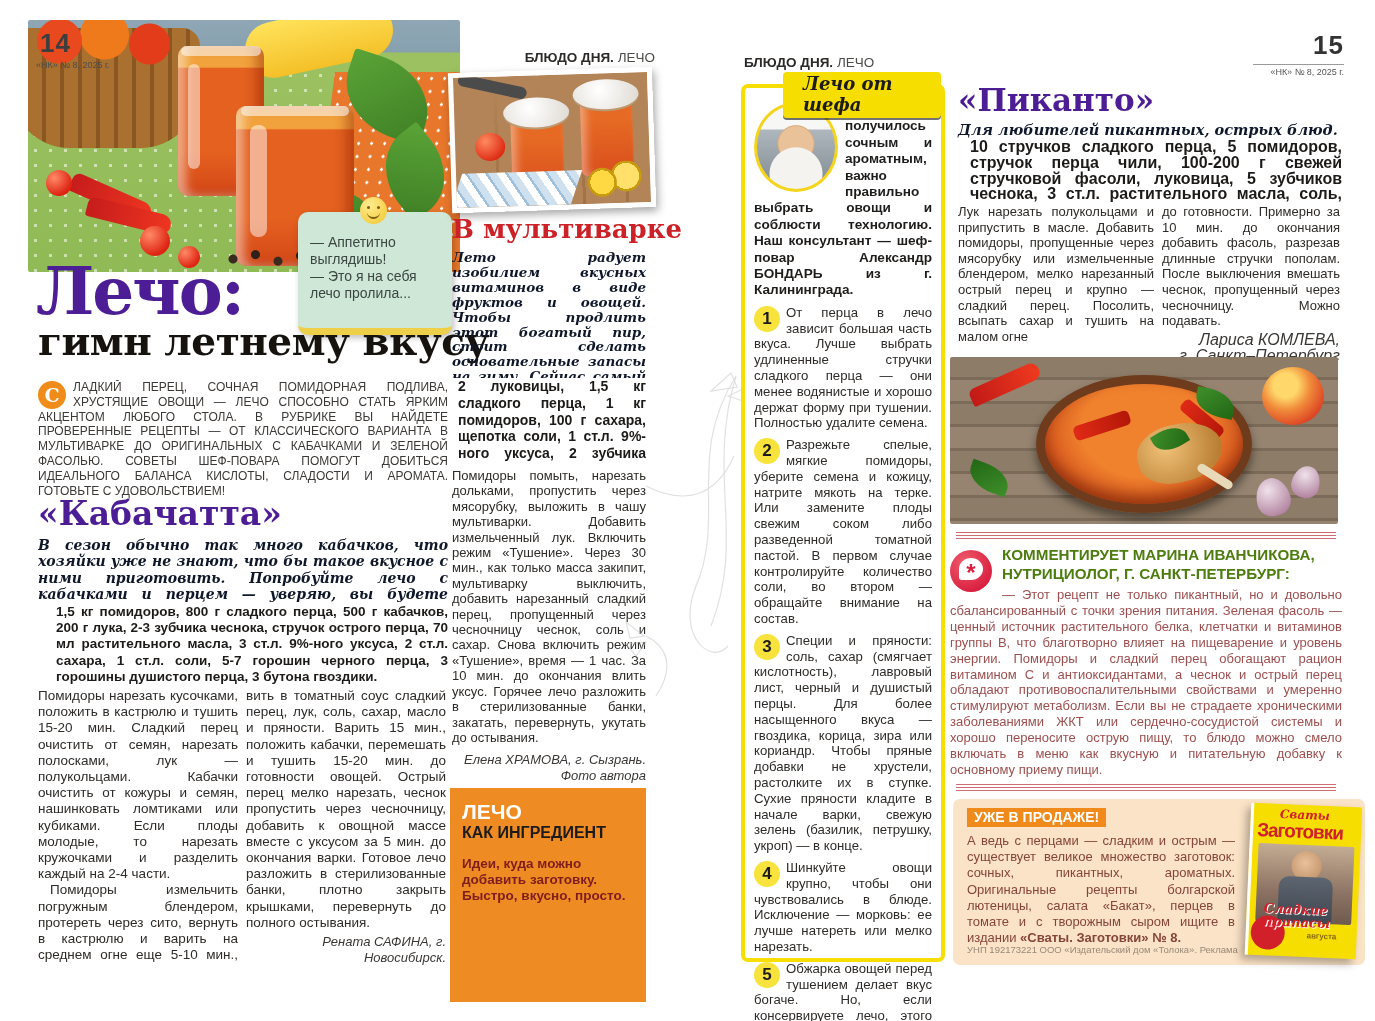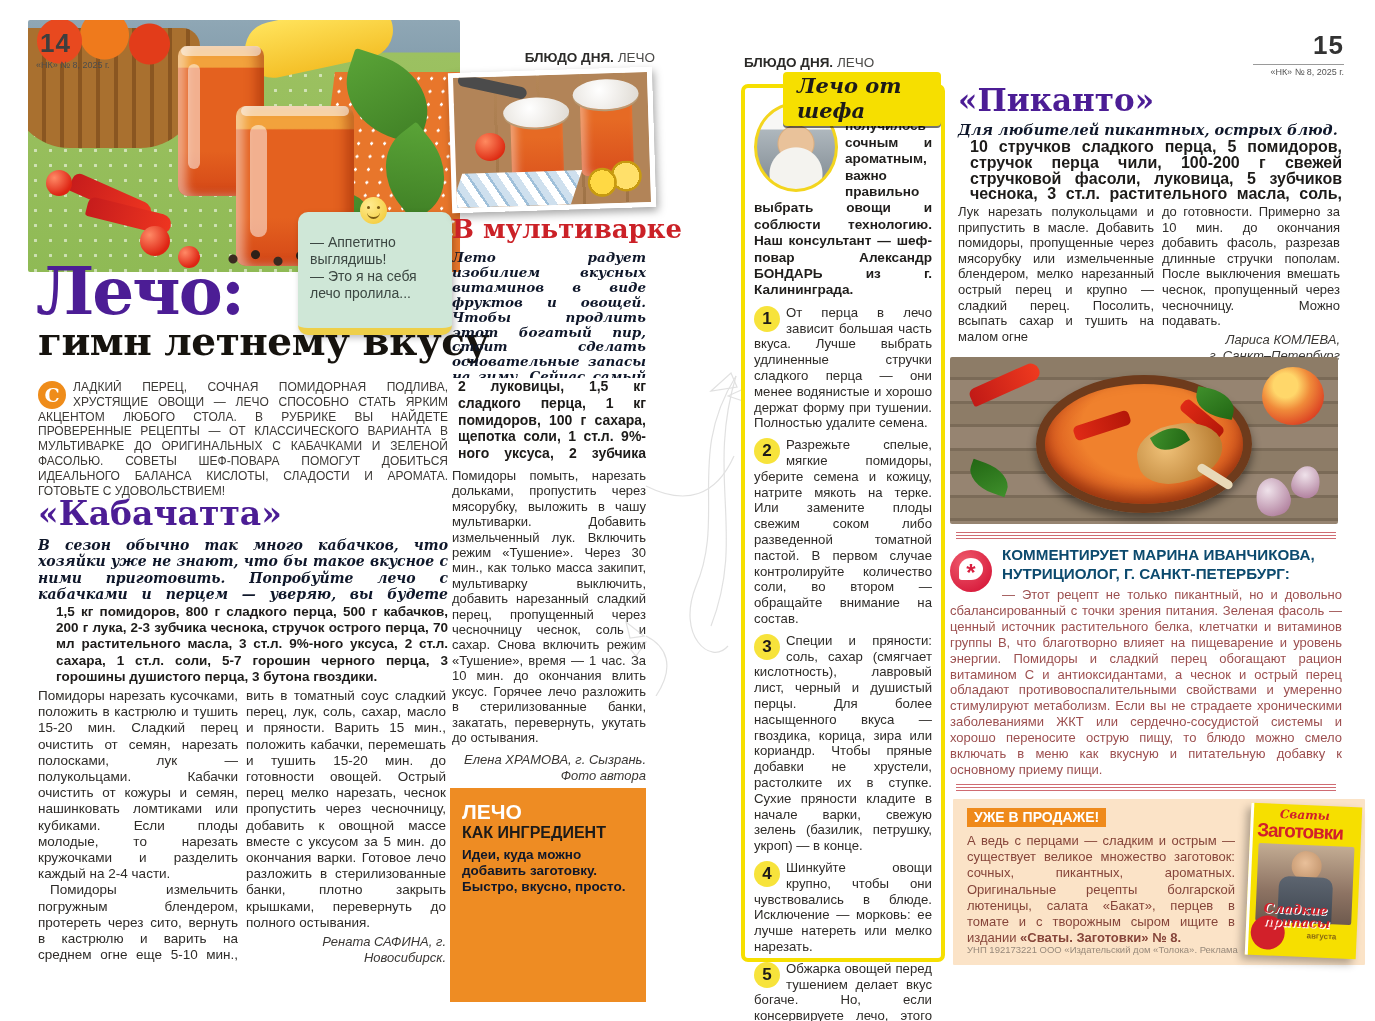--- a/index.html
+++ b/index.html
@@ -108,51 +108,51 @@
                  radial-gradient(circle at 70% 40%,#ffe06a 0 13px,#c79a10 13px 15px,transparent 16px)}
   .opener{position:absolute;left:4px;top:4px;width:70px;height:12px;border-radius:6px;background:#4b4b4b;transform:rotate(14deg)}
   #h2-2{left:452px;top:214px;font-size:26px;font-weight:700;color:#cb2127;font-family:"DejaVu Serif",serif}
   #lede2{left:452px;top:250px;width:194px;height:128px;font-size:13.5px;line-height:14.9px;overflow:hidden}
   #ing2{left:458px;top:378px;width:188px;height:88px;font-size:14px;line-height:16.8px;overflow:hidden}
   #body2{left:452px;top:468px;width:194px;height:282px;font-size:13px;line-height:15.4px;overflow:hidden}
   #author2{left:452px;top:752px;width:194px;font-size:13px;line-height:16px}
   #orange-box{left:450px;top:788px;width:196px;height:214px;background:#ee8c23;padding:13px 12px;box-sizing:border-box;overflow:hidden}
   #ob-t1{font-size:21px;font-weight:800;color:#fff;line-height:1.05}
   #ob-t2{font-size:16px;font-weight:800;color:#1d1b19;line-height:1.2}
-  #ob-intro{margin-top:5px;font-size:13.5px;line-height:16px;font-weight:700;color:#0f172a}
+  #ob-intro{margin-top:14px;font-size:13.5px;line-height:16px;font-weight:700;color:#7f1d1d}
   #ob-list{margin:6px 0 0;padding:0;list-style:none;font-size:13px;line-height:16.5px;color:#241f1b}
   #ob-list li{position:relative;padding-left:13px}
   .dot{position:absolute;left:0;top:5px;width:7px;height:7px;border-radius:50%;background:#fff}
 
   
   #kicker-r{left:744px;top:55px;font-size:13.5px;color:#4c4b49}
   #chef-box{left:741px;top:84px;width:204px;height:878px;border:4px solid #f6df00;border-radius:7px;
             background:#fff;box-sizing:border-box;padding:14px 9px 6px}
-  #chef-tag{position:absolute;left:38px;top:-16px;background:#f6df00;padding:1px 14px 3px;border-radius:4px;
-            font-family:"DejaVu Serif",serif;font-style:italic;font-weight:700;font-size:21px;color:#1d1b19;
+  #chef-tag{position:absolute;left:38px;top:-16px;background:#f6df00;padding:1px 20px 3px;border-radius:4px;
+            font-family:"DejaVu Serif",serif;font-style:italic;font-weight:700;font-size:18px;color:#1d1b19;
             box-shadow:0 2px 0 rgba(0,0,0,.55)}
   #chef-photo{float:left;width:78px;height:84px;margin:0 7px 2px 0;border-radius:50%;border:3px solid #f3d51e;
       background:radial-gradient(circle at 50% 82%,#f4f3ef 0 26px,transparent 27px),
                  radial-gradient(circle at 50% 46%,#e9c29a 0 17px,#d9ad7f 18px,transparent 19px),
                  linear-gradient(180deg,#f7f7f5 0 24px,#aeb7bd 25px,#7e8890 100%)}
   #chef-intro{font-size:13.6px;line-height:16.4px;font-weight:700;color:#1f1d1b}
   .tip{margin-top:6px;font-size:13.2px;line-height:15.8px;color:#2e2b28}
   .tipnum{float:left;width:26px;height:26px;margin:1px 6px 1px 0;border-radius:50%;background:#f7e33b;
           font-weight:700;font-size:17px;color:#1d1b19;text-align:center;line-height:26px}
 
   
   #pg15{left:1296px;top:30px;width:48px;font-size:26px;font-weight:700;color:#333;text-align:right;letter-spacing:1px}
   #rule15{left:1253px;top:64px;width:91px;border-top:1px solid #9a9a9a}
   #issue15{left:1238px;top:67px;width:106px;font-size:9px;color:#555;text-align:right}
   #h2-3{left:958px;top:82px;font-size:31px}
   #lede3{left:958px;top:121px;font-size:14.5px;line-height:17px}
   #ing3{left:970px;top:139px;width:372px;height:64px;font-size:16px;line-height:15.8px;overflow:hidden}
   #col3a{left:958px;top:204px;width:196px;height:158px;font-size:13px;line-height:15.6px;overflow:hidden}
   #col3b{left:1162px;top:204px;width:178px;height:158px;font-size:13px;line-height:15.6px;overflow:hidden}
-  #col3b .author,#col3b .credit{font-size:13px;line-height:16px}
+  #col3b .author,#col3b .credit{font-size:16px;line-height:16px}
   #col3b .author{margin-top:3px}
 
   
   #photo-right{left:950px;top:357px;width:388px;height:167px;overflow:hidden;border-radius:2px;
      background:repeating-linear-gradient(180deg,#8d7c67 0 20px,#7a6a57 20px 23px,#968471 23px 44px,#7b6b58 44px 47px)}
   .bowl{position:absolute;left:86px;top:18px;width:216px;height:138px;border-radius:50%;
      background:radial-gradient(ellipse at 50% 38%,#f0812d 0 45%,#d4521c 75%,#b63c14 100%);
      border:9px solid #6e3b1c;box-shadow:0 6px 10px rgba(0,0,0,.45),inset 0 -8px 14px rgba(90,20,0,.5);box-sizing:border-box}
   .pstrip{position:absolute;border-radius:5px;background:linear-gradient(90deg,#e02a16,#b41708)}
   #ps1{left:28px;top:34px;width:58px;height:15px;transform:rotate(-18deg)}
@@ -177,25 +177,25 @@
   .sep{height:7px;background:repeating-linear-gradient(180deg,#cf6b72 0 1px,transparent 1px 3px)}
   #sep1{left:956px;top:532px;width:380px}
   #sep2{left:956px;top:784px;width:380px}
 
   
   #comment{left:950px;top:546px;width:392px;height:234px;overflow:hidden}
   #c-icon{float:left;width:42px;height:42px;margin:4px 10px 2px 0;border-radius:50%;
      background:radial-gradient(circle at 35% 30%,#ef5b6d,#d91f3f 75%);position:relative}
   #c-bubble{position:absolute;left:9px;top:8px;width:24px;height:22px;border-radius:50% 50% 50% 12%;
      background:#fff;color:#d91f3f;font-weight:800;font-size:24px;text-align:center;line-height:30px}
-  #c-head{font-size:15.2px;line-height:18.5px;font-weight:800;color:#0c4a6e}
+  #c-head{font-size:15.2px;line-height:18.5px;font-weight:800;color:#4d7c0f}
   #c-body{font-size:13px;line-height:15.9px;color:#9c4f4f;margin-top:4px}
 
   
-  #promo{left:953px;top:799px;width:412px;height:166px;background:#fbe3c7;border-radius:1px;overflow:visible}
+  #promo{left:953px;top:799px;width:412px;height:166px;background:#fbe3c7;border-radius:7px;overflow:visible}
   #promo-badge{position:absolute;left:14px;top:9px;background:#ef8a1b;color:#fff;font-weight:800;
      font-size:14px;padding:1px 7px 2px}
   #promo-body{position:absolute;left:14px;top:34px;width:268px;font-size:13px;line-height:16.2px;color:#86453a}
   #promo-fine{position:absolute;left:14px;bottom:10px;font-size:9.5px;color:#97897a}
   #cover{position:absolute;right:6px;top:6px;width:108px;height:152px;background:#f6df00;
      transform:rotate(2.5deg);box-shadow:-4px 5px 8px rgba(0,0,0,.3);border-left:3px solid #fff;overflow:hidden}
   #cover-brand{position:absolute;left:26px;top:3px;font-family:"DejaVu Serif",serif;font-style:italic;
      font-weight:800;font-size:12px;color:#d2202a}
   #cover-title{position:absolute;left:4px;top:16px;font-size:19px;font-weight:800;color:#d2202a;letter-spacing:-1px}
   #cover-photo{position:absolute;left:6px;top:40px;width:96px;height:78px;

